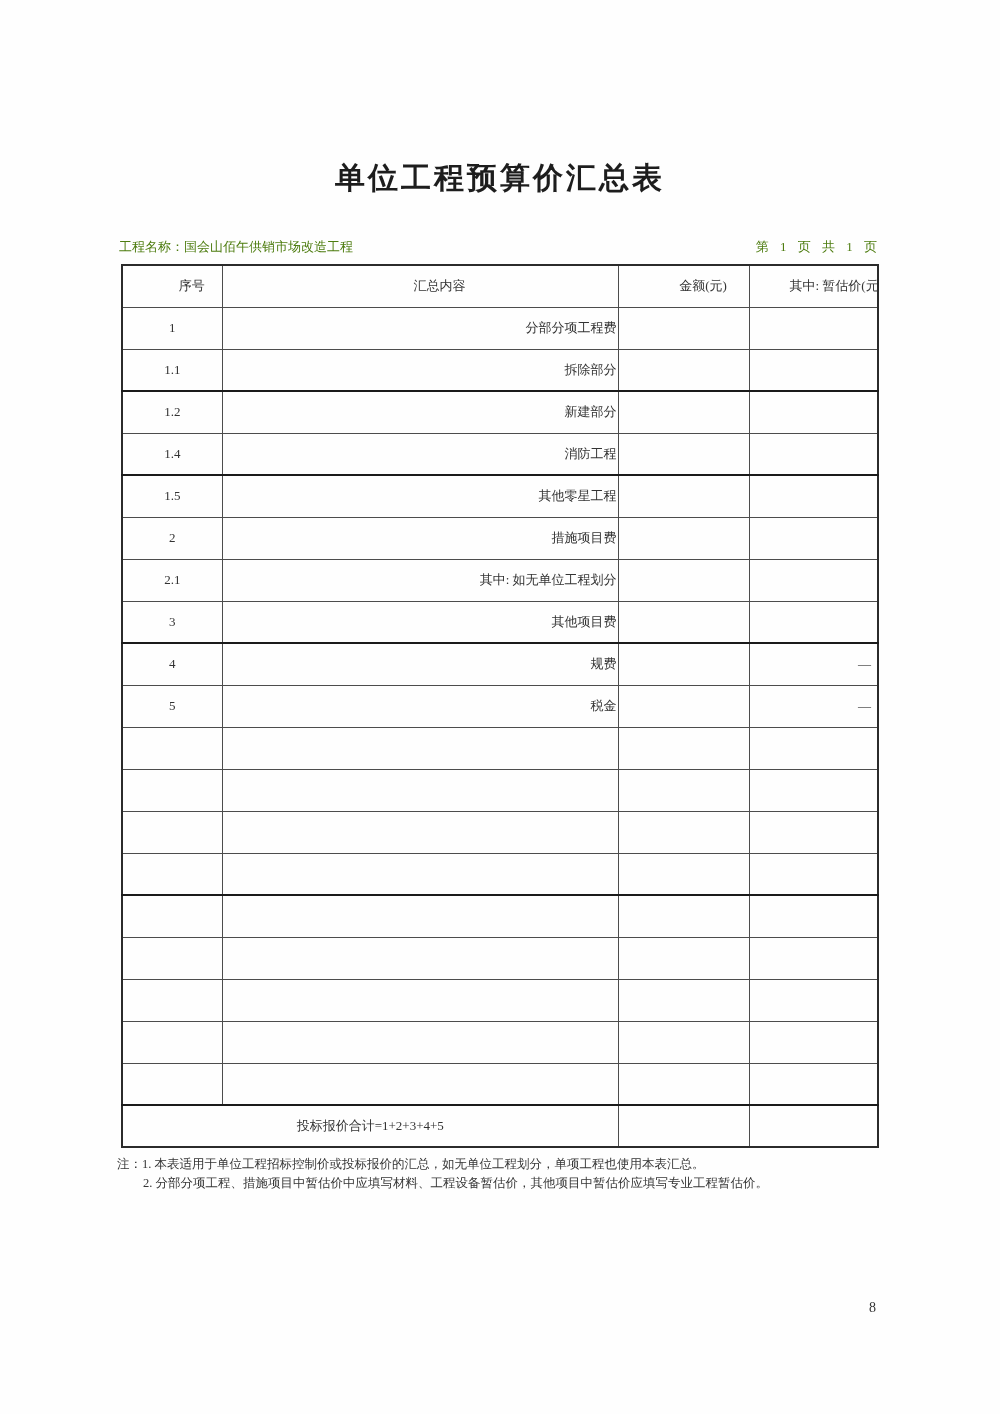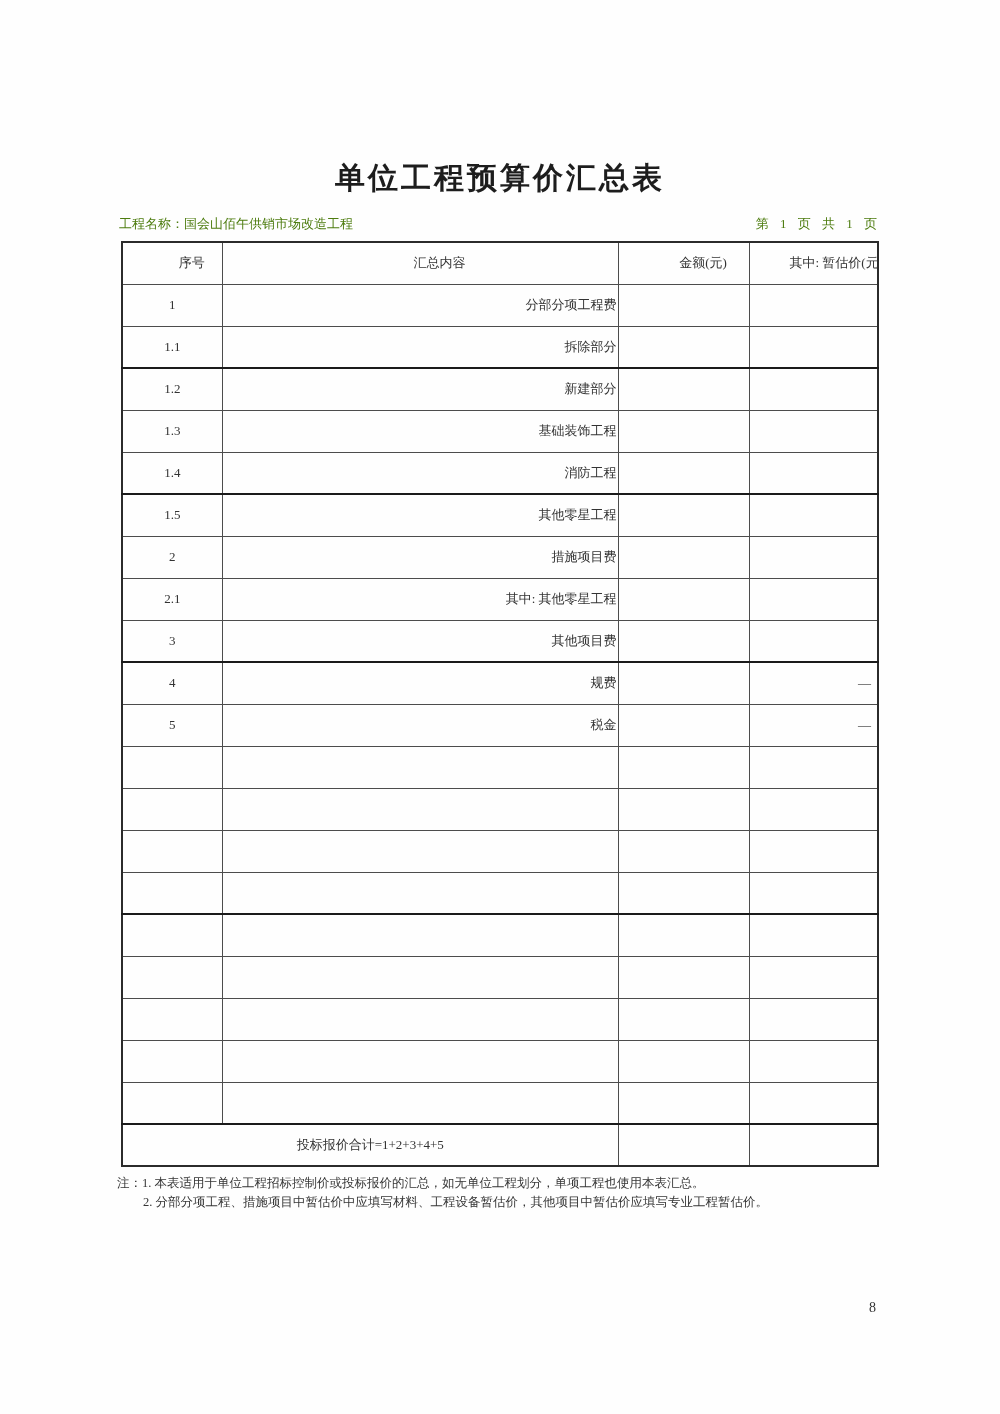--- a/index.html
+++ b/index.html
@@ -29,21 +29,21 @@
   .meta-line {
     width: 762px;
     margin: 16px auto 8px auto;
     display: flex;
     justify-content: space-between;
     align-items: flex-end;
     font-size: 13px;
     color: #4d7c0f;
   }
   .meta-left { white-space: nowrap; }
-  .meta-right { white-space: nowrap; letter-spacing: 4px; }
+  .meta-right { white-space: nowrap; letter-spacing: 4px; margin-top: 23px; }
   table.summary {
     width: 756px;
     margin: 0 auto;
     border-collapse: collapse;
     table-layout: fixed;
     border: 2px solid #2b2b2b;
   }
   table.summary th,
   table.summary td {
     border: 1px solid #4c4c4c;
@@ -127,47 +127,41 @@
         <td class="cell-ct">拆除部分</td>
         <td class="cell-amt"></td>
         <td class="cell-prov"></td>
       </tr>
       <tr>
         <td class="cell-no">1.2</td>
         <td class="cell-ct">新建部分</td>
         <td class="cell-amt"></td>
         <td class="cell-prov"></td>
       </tr>
-      <tr>
-        <td class="cell-no">1.3</td>
-        <td class="cell-ct">基础装饰工程</td>
-        <td class="cell-amt"></td>
-        <td class="cell-prov"></td>
-      </tr>
       <tr class="hb">
         <td class="cell-no">1.4</td>
         <td class="cell-ct">消防工程</td>
         <td class="cell-amt"></td>
         <td class="cell-prov"></td>
       </tr>
       <tr>
         <td class="cell-no">1.5</td>
         <td class="cell-ct">其他零星工程</td>
         <td class="cell-amt"></td>
         <td class="cell-prov"></td>
       </tr>
       <tr>
         <td class="cell-no">2</td>
         <td class="cell-ct">措施项目费</td>
         <td class="cell-amt"></td>
         <td class="cell-prov"></td>
       </tr>
       <tr>
         <td class="cell-no">2.1</td>
-        <td class="cell-ct">其中: 其他零星工程</td>
+        <td class="cell-ct">其中: 如无单位工程划分</td>
         <td class="cell-amt"></td>
         <td class="cell-prov"></td>
       </tr>
       <tr class="hb">
         <td class="cell-no">3</td>
         <td class="cell-ct">其他项目费</td>
         <td class="cell-amt"></td>
         <td class="cell-prov"></td>
       </tr>
       <tr>

